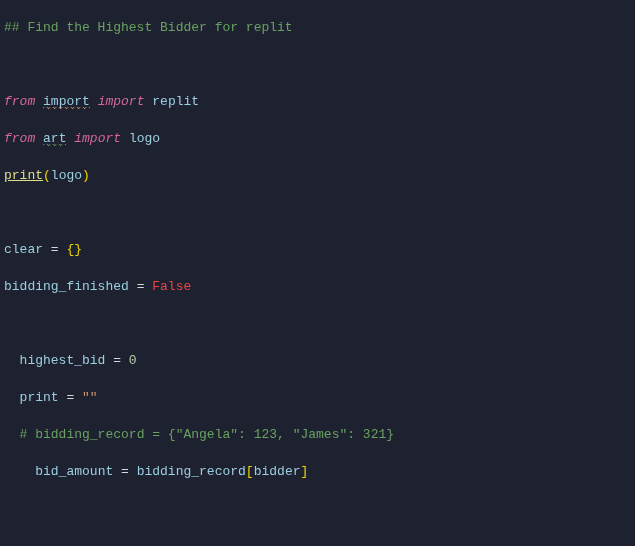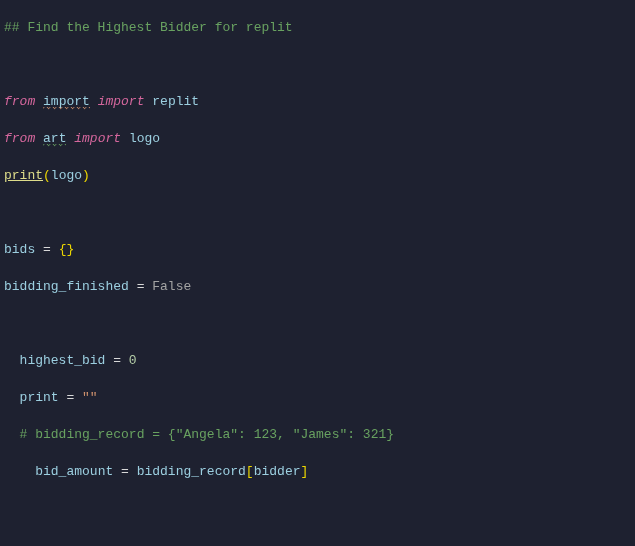--- a/index.html
+++ b/index.html
@@ -18,21 +18,21 @@
     white-space: pre;
     color: #d8d8d8;
     letter-spacing: 0px;
   }
   .line { display: block; }
   .c-comment-hash { color: #68a160; }
   .c-green-comment { color: #68a160; } 
   .c-pink { color: #d5679d; font-style: italic; }
   .c-white { color: #d8d8d8; } 
   .c-lightblue { color: #9ccfe0; } 
-  .c-blue { color: #a3a3a3; }
+  .c-blue { color: #ef4444; }
   .c-yellow { color: #dedd8a; text-decoration: underline; } 
   .c-num { color: #b5cea8; } 
   .c-str { color: #cf916d; }
   .c-paren { color: #edd700; }
   
   .squiggle {
     background-image: linear-gradient(45deg, transparent 65%, #cf916d 80%, transparent 90%),
                       linear-gradient(135deg, transparent 5%, #cf916d 15%, transparent 25%);
     background-size: 6px 3px;
     background-repeat: repeat-x;
@@ -52,21 +52,21 @@
 </head>
 <body>
 
 <div class="editor">
 <span class="line"><span class="c-comment-hash">## Find the Highest Bidder for replit</span></span>
 <span class="line"> </span>
 <span class="line"><span class="c-pink">from</span> <span class="c-lightblue squiggle">import</span> <span class="c-pink">import</span> <span class="c-lightblue">replit</span></span>
 <span class="line"><span class="c-pink">from</span> <span class="c-lightblue squiggle-green">art</span> <span class="c-pink">import</span> <span class="c-lightblue">logo</span></span>
 <span class="line"><span class="c-yellow">print</span><span class="c-paren">(</span><span class="c-lightblue">logo</span><span class="c-paren">)</span></span>
 <span class="line"> </span>
-<span class="line"><span class="c-lightblue">bids</span><span class="c-white"> = </span><span class="c-paren">{}</span></span>
+<span class="line"><span class="c-lightblue">clear</span><span class="c-white"> = </span><span class="c-paren">{}</span></span>
 <span class="line"><span class="c-lightblue">bidding_finished</span><span class="c-white"> = </span><span class="c-blue">False</span></span>
 <span class="line"> </span>
 <span class="line">  <span class="c-lightblue">highest_bid</span><span class="c-white"> = </span><span class="c-num">0</span></span>
 <span class="line">  <span class="c-lightblue">print</span><span class="c-white"> = </span><span class="c-str">""</span></span>
 <span class="line">  <span class="c-green-comment"># bidding_record = {"Angela": 123, "James": 321}</span></span>
 <span class="line">    <span class="c-lightblue">bid_amount</span><span class="c-white"> = </span><span class="c-lightblue">bidding_record</span><span class="c-paren">[</span><span class="c-lightblue">bidder</span><span class="c-paren">]</span></span>
 
 
 
 

